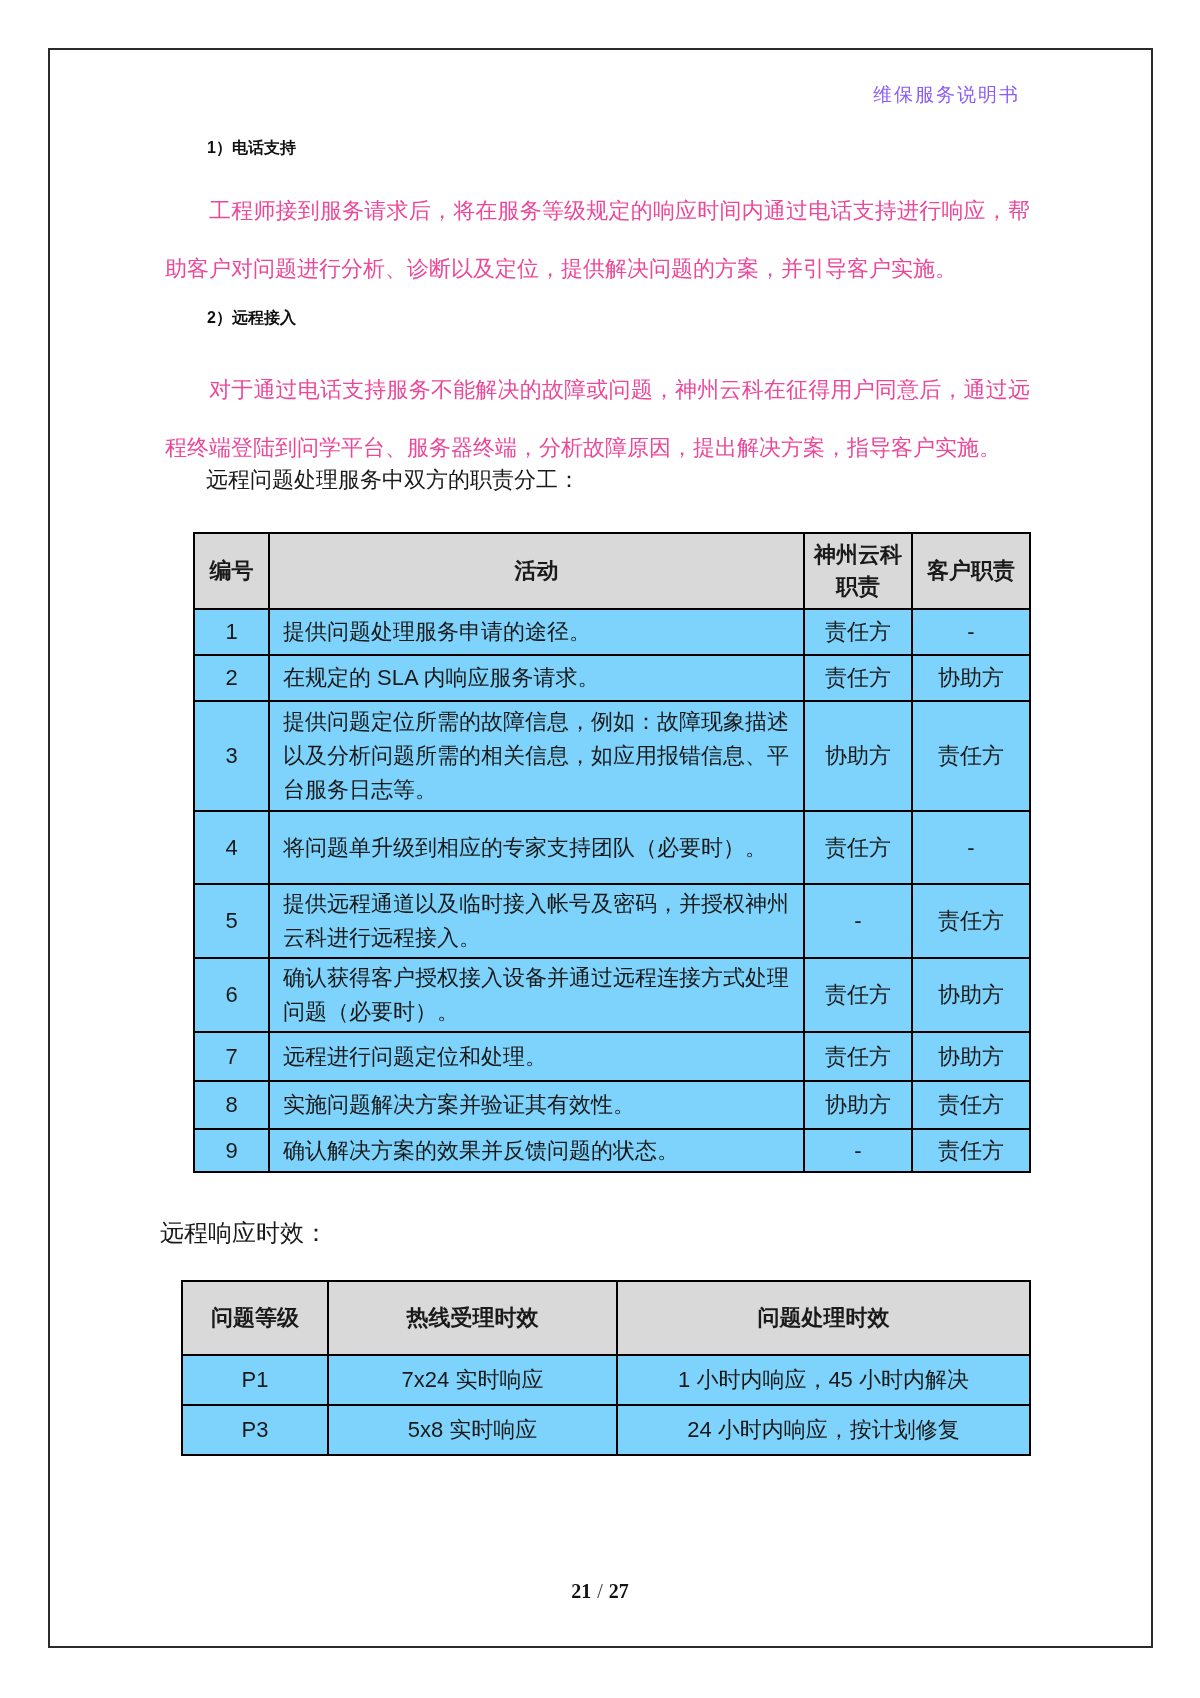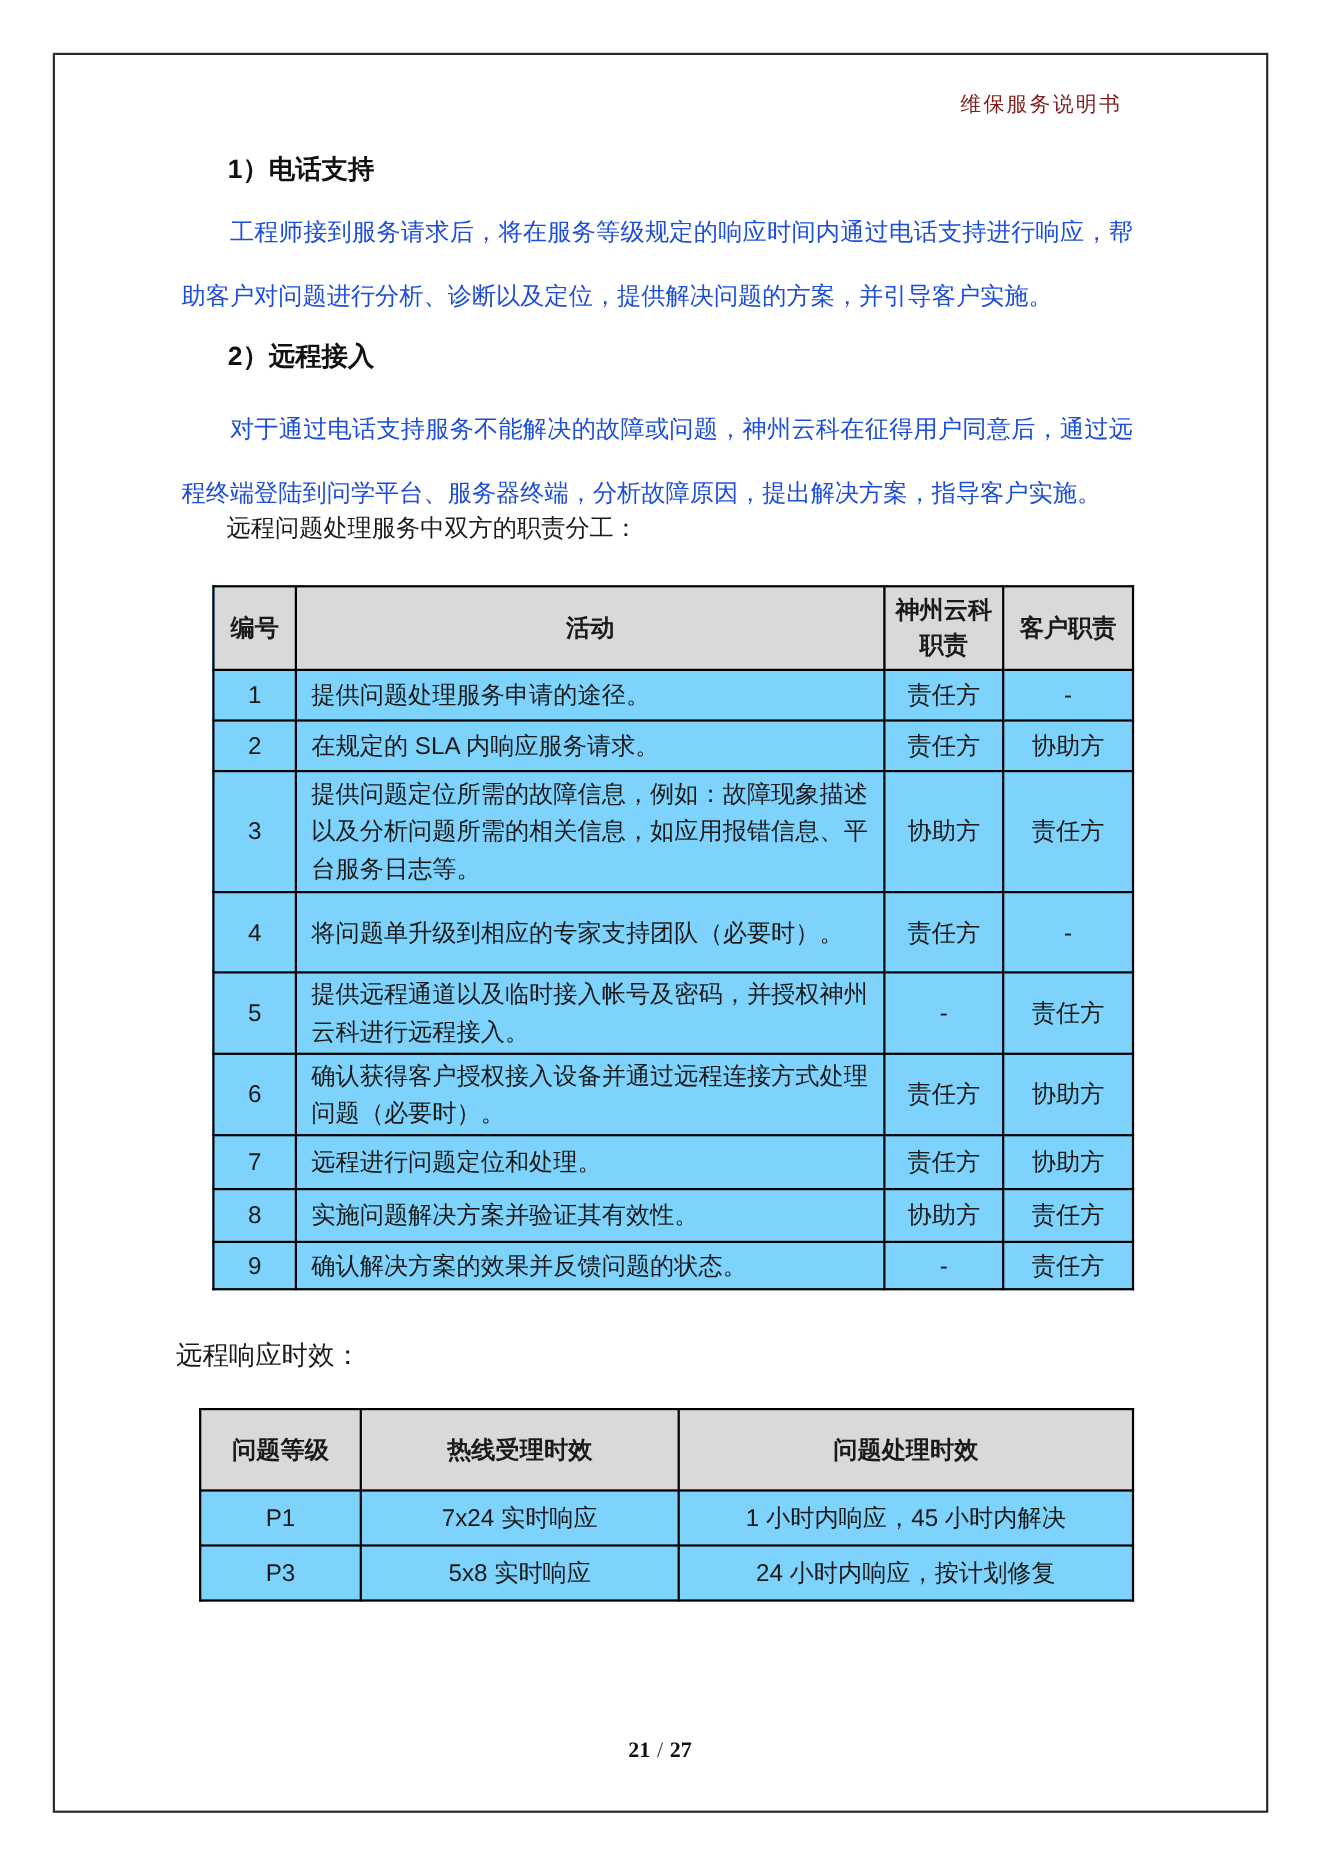--- a/index.html
+++ b/index.html
@@ -16,40 +16,40 @@
     width: 1105px; height: 1600px;
     border: 2px solid #2b2b2b;
     background: #ffffff;
   }
   .doc-header {
     position: absolute;
     top: 82px; right: 180px;
     font-family: "Liberation Serif", serif;
     font-size: 19px;
     letter-spacing: 2px;
-    color: #7f1d1d;
+    color: #8b5cf6;
   }
   .sec-heading {
     position: absolute;
     left: 207px;
-    font-size: 24px;
+    font-size: 16px;
     font-weight: bold;
     color: #111;
   }
   #heading-1 { top: 138px; }
   #heading-2 { top: 308px; }
   .body-para {
     position: absolute;
     left: 165px;
     width: 865px;
     font-size: 22px;
     line-height: 58px;
     text-align: justify;
     text-indent: 44px;
-    color: #1d4ed8;
+    color: #ec4899;
   }
   #para-1 { top: 182px; }
   #para-2 { top: 361px; }
   .table-intro {
     position: absolute;
     left: 206px; top: 463px;
     font-size: 22px;
     line-height: 34px;
   }
   table {

